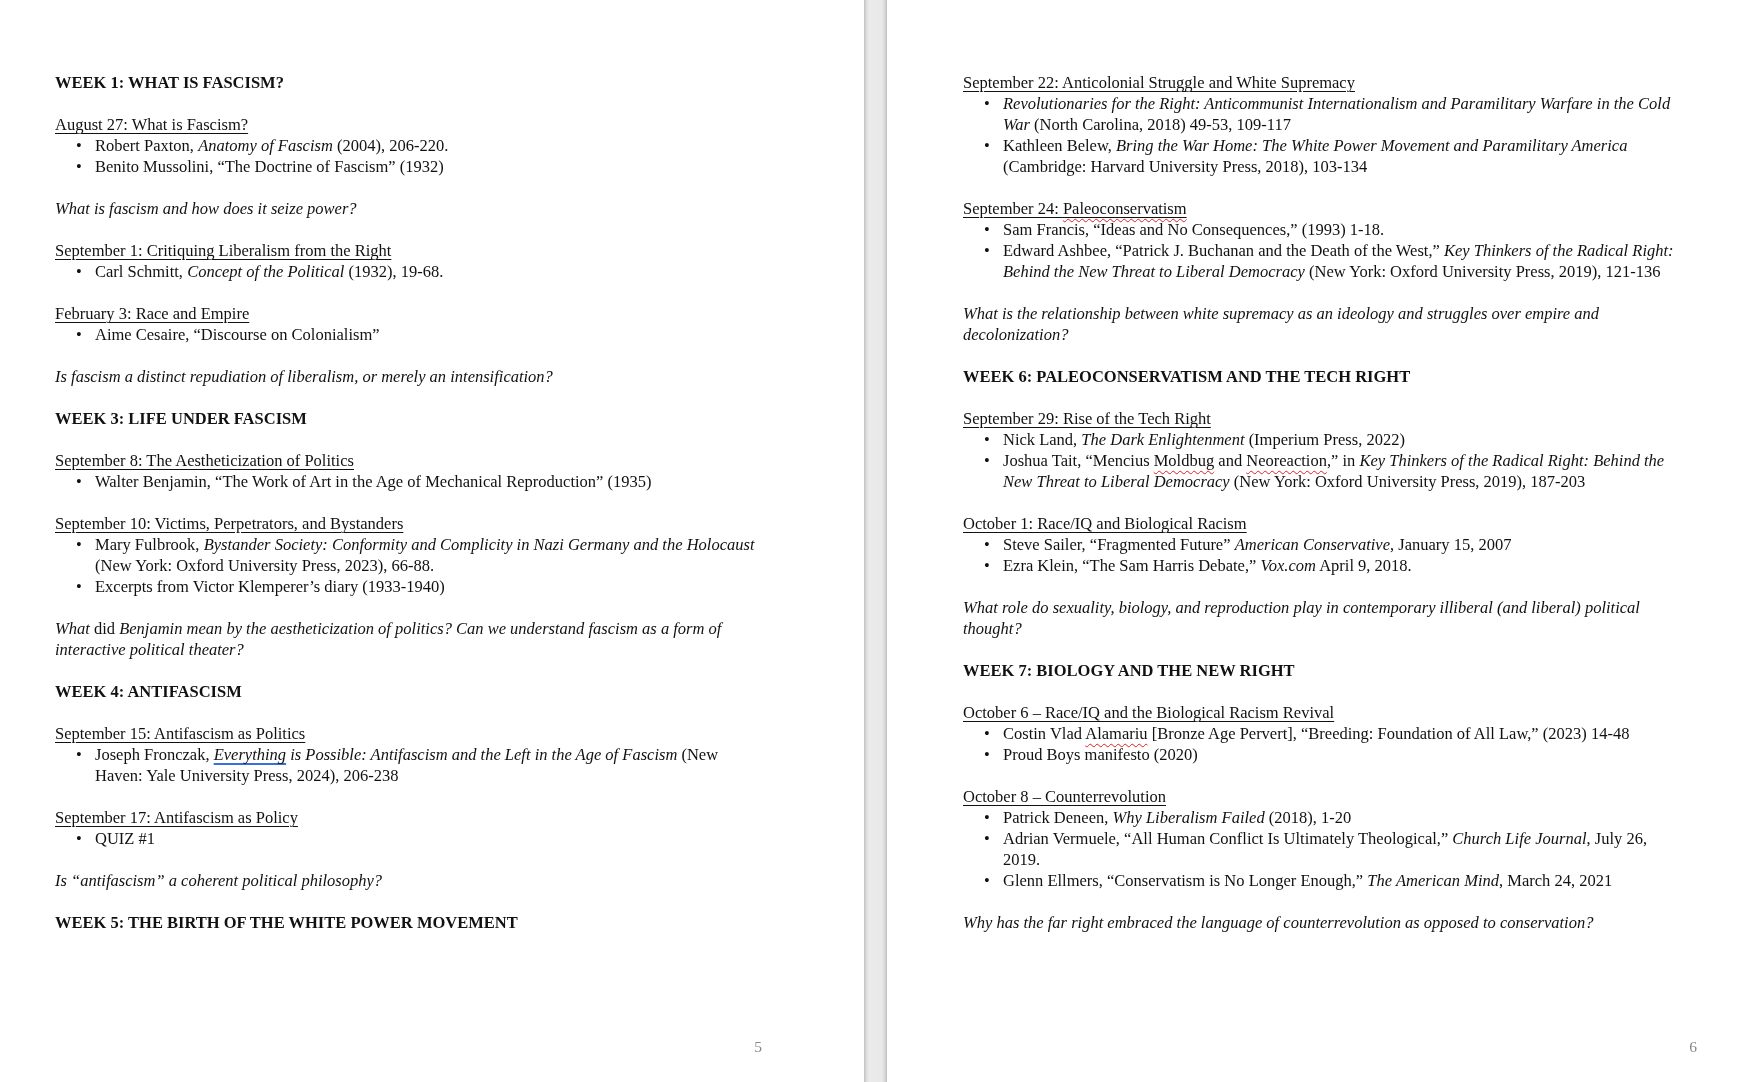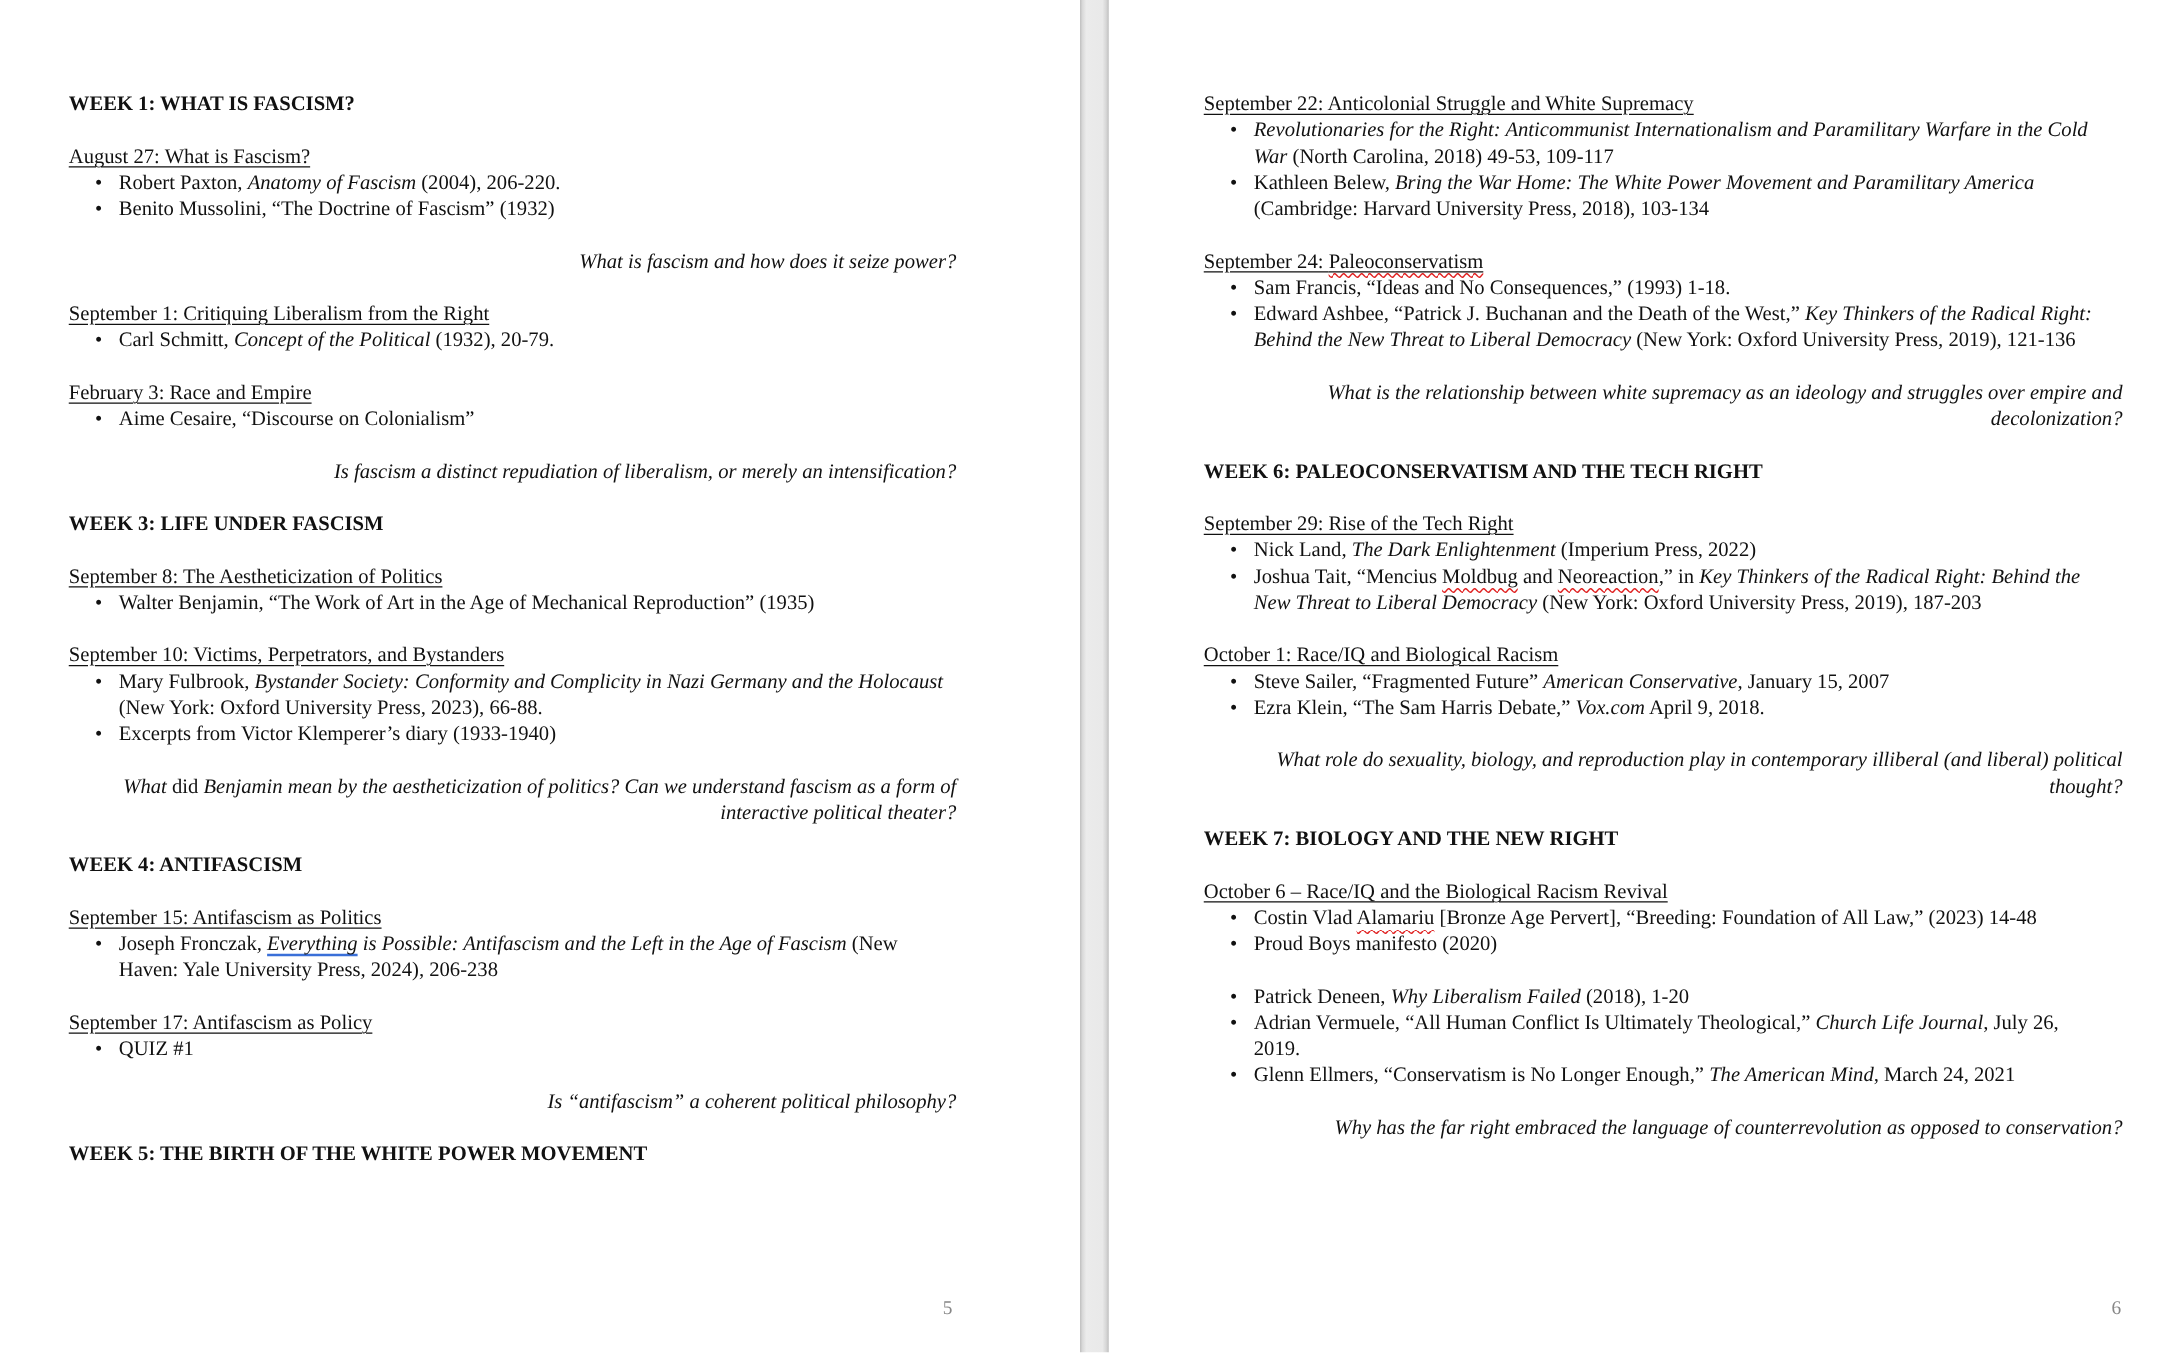--- a/index.html
+++ b/index.html
@@ -39,21 +39,21 @@
   .col-right { left: 963px; width: 735px; }
 
   .block { margin: 0 0 21px 0; }
   .week-heading { font-weight: bold; }
   .session-heading {
     margin-bottom: 0;
     text-decoration: underline;
     text-decoration-thickness: 1px;
     text-underline-offset: 3px;
   }
-  .question { font-style: italic; text-align: right; }
+  .question { font-style: italic; }
 
   ul.bullets {
     margin: 0 10px 21px 0;
     padding: 0;
     list-style: none;
   }
   ul.bullets li {
     position: relative;
     padding-left: 40px;
   }
@@ -96,21 +96,21 @@
   <div class="page-col col-left">
       <div class="block week-heading"><span>WEEK 1: WHAT IS FASCISM?</span></div>
       <div class="block session-heading"><span>August 27: What is Fascism?</span></div>
       <ul class="bullets">
         <li><span>Robert Paxton, </span><span class="seg-i">Anatomy of Fascism</span><span> (2004), 206-220.</span></li>
         <li><span>Benito Mussolini, “The Doctrine of Fascism” (1932)</span></li>
       </ul>
       <div class="block question"><span>What is fascism and how does it seize power?</span></div>
       <div class="block session-heading"><span>September 1: Critiquing Liberalism from the Right</span></div>
       <ul class="bullets">
-        <li><span>Carl Schmitt, </span><span class="seg-i">Concept of the Political</span><span> (1932), 20-79.</span></li>
+        <li><span>Carl Schmitt, </span><span class="seg-i">Concept of the Political</span><span> (1932), 19-68.</span></li>
       </ul>
       <div class="block session-heading"><span>February 3: Race and Empire</span></div>
       <ul class="bullets">
         <li><span>Aime Cesaire, “Discourse on Colonialism”</span></li>
       </ul>
       <div class="block question"><span>Is fascism a distinct repudiation of liberalism, or merely an intensification?</span></div>
       <div class="block week-heading"><span>WEEK 3: LIFE UNDER FASCISM</span></div>
       <div class="block session-heading"><span>September 8: The Aestheticization of Politics</span></div>
       <ul class="bullets">
         <li><span>Walter Benjamin, “The Work of Art in the Age of Mechanical Reproduction” (1935)</span></li>
@@ -157,20 +157,21 @@
         <li><span>Steve Sailer, “Fragmented Future” </span><span class="seg-i">American Conservative</span><span>, January 15, 2007</span></li>
         <li><span>Ezra Klein, “The Sam Harris Debate,” </span><span class="seg-i">Vox.com</span><span> April 9, 2018.</span></li>
       </ul>
       <div class="block question"><span>What role do sexuality, biology, and reproduction play in contemporary illiberal (and liberal) political thought?</span></div>
       <div class="block week-heading"><span>WEEK 7: BIOLOGY AND THE NEW RIGHT</span></div>
       <div class="block session-heading"><span>October 6 – Race/IQ and the Biological Racism Revival</span></div>
       <ul class="bullets">
         <li><span>Costin Vlad </span><span class="seg-sq">Alamariu</span><span> [Bronze Age Pervert], “Breeding: Foundation of All Law,” (2023) 14-48</span></li>
         <li><span>Proud Boys manifesto (2020)</span></li>
       </ul>
+      <div class="block session-heading"><span>October 8 – Counterrevolution</span></div>
       <ul class="bullets">
         <li><span>Patrick Deneen, </span><span class="seg-i">Why Liberalism Failed</span><span> (2018), 1-20</span></li>
         <li><span>Adrian Vermuele, “All Human Conflict Is Ultimately Theological,” </span><span class="seg-i">Church Life Journal</span><span>, July 26, 2019.</span></li>
         <li><span>Glenn Ellmers, “Conservatism is No Longer Enough,” </span><span class="seg-i">The American Mind</span><span>, March 24, 2021</span></li>
       </ul>
       <div class="block question"><span>Why has the far right embraced the language of counterrevolution as opposed to conservation?</span></div>
     </div>
   <div class="page-number pn-left">5</div>
   <div class="page-number pn-right">6</div>
 </div>

